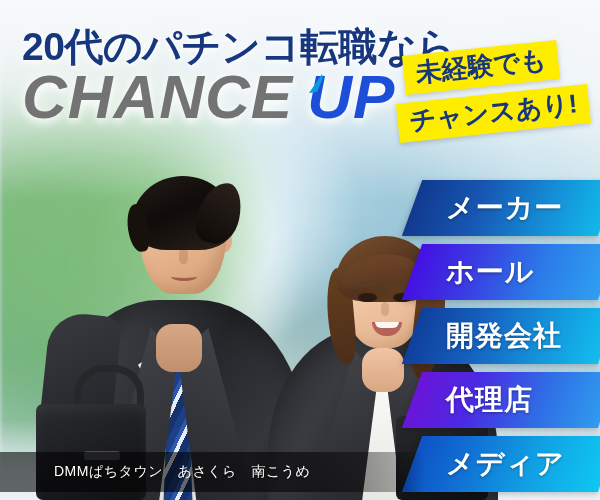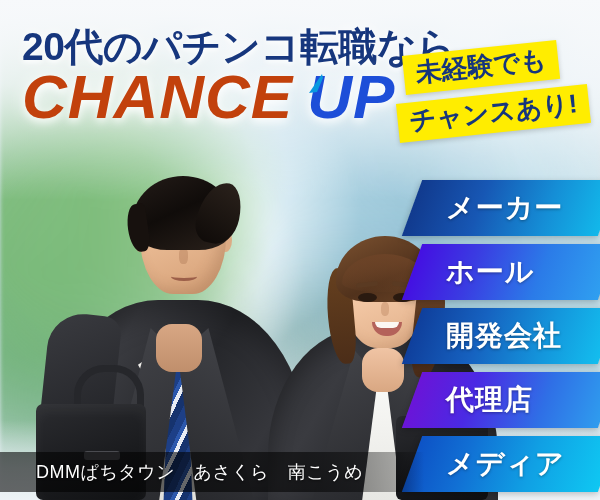--- a/index.html
+++ b/index.html
@@ -251,21 +251,21 @@
     text-shadow: 0 2px 5px rgba(255,255,255,0.92), 0 0 14px rgba(255,255,255,0.9);
     white-space: nowrap;
   }
   .logo {
     position: absolute; left: 22px; top: 66px;
     font-size: 62px; font-weight: 700; font-style: italic;
     letter-spacing: 1px; line-height: 1;
     white-space: nowrap;
     text-shadow: 0 3px 8px rgba(255,255,255,0.9), 0 0 18px rgba(255,255,255,0.85);
   }
-  .logo .w1 { color: #c2410c; }
+  .logo .w1 { color: #737373; }
   .logo .w2 { color: #1d4ed8; margin-left: 14px; position: relative; }
   .logo-arrow {
     position: absolute; left: 296px; top: 72px; width: 30px; height: 40px;
     pointer-events: none;
   }
 
   
   .badge { position: absolute; }
   .badge-row {
     background: #ffed00;
@@ -312,23 +312,23 @@
   
   #caption-band {
     position: absolute;
     left: 0; top: 452px;
     width: 424px; height: 40px;
     background: linear-gradient(90deg, rgba(0,0,0,0.58) 0%, rgba(0,0,0,0.56) 72%, rgba(0,0,0,0.30) 94%, rgba(0,0,0,0) 100%);
     display: flex; align-items: center;
   }
   #caption-text {
     color: #ffffff;
-    font-size: 18px;
+    font-size: 14px;
     font-weight: 400;
-    padding-left: 36px;
+    padding-left: 54px;
     letter-spacing: 0.5px;
     white-space: nowrap;
     text-shadow: 0 1px 2px rgba(0,0,0,0.6);
   }
 </style>
 </head>
 <body>
 
 <div id="banner">
 

